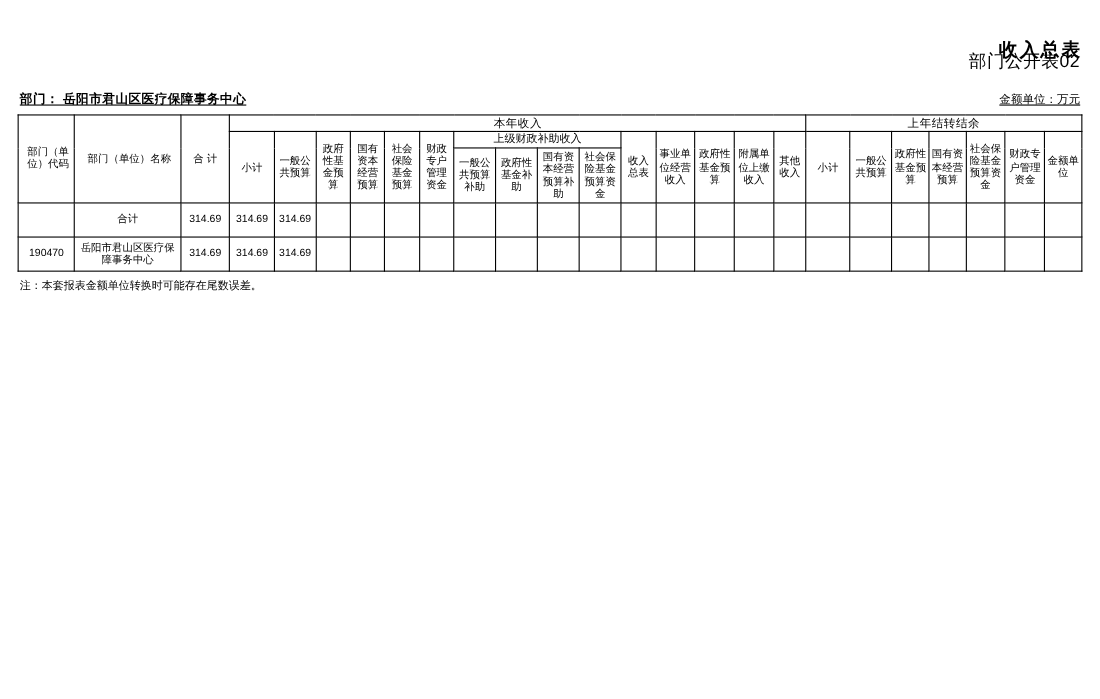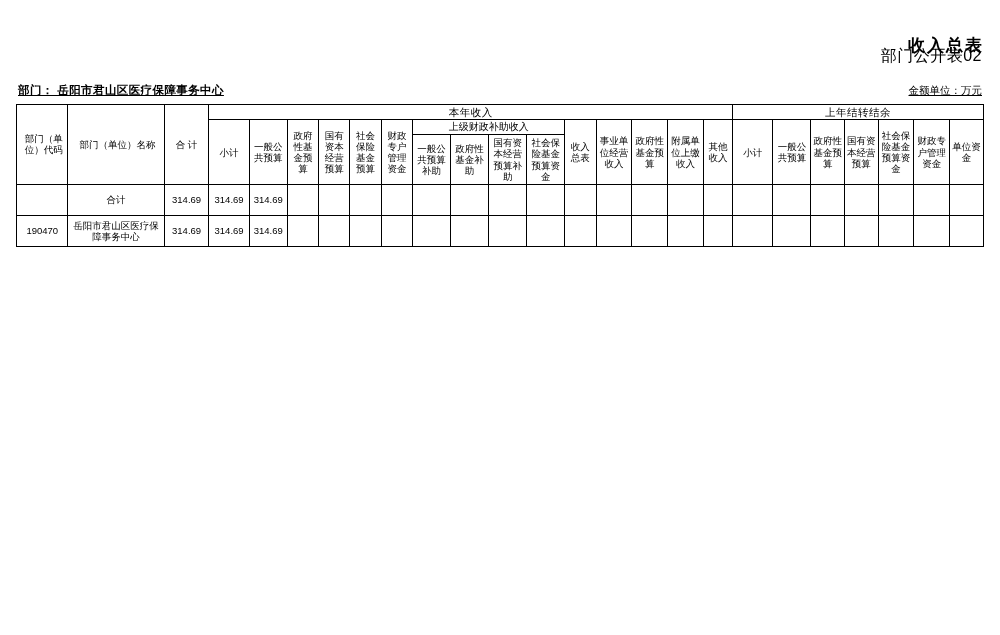--- a/index.html
+++ b/index.html
@@ -173,21 +173,21 @@
         <th rowspan="3" class="vcol">事业单位经营收入</th>
         <th rowspan="3" class="vcol">政府性基金预算</th>
         <th rowspan="3" class="vcol">附属单位上缴收入</th>
         <th rowspan="3" class="vcol">其他收入</th>
         <th rowspan="3" class="vcol">小计</th>
         <th rowspan="3" class="vcol">一般公共预算</th>
         <th rowspan="3" class="vcol">政府性基金预算</th>
         <th rowspan="3" class="vcol">国有资本经营预算</th>
         <th rowspan="3" class="vcol">社会保险基金预算资金</th>
         <th rowspan="3" class="vcol">财政专户管理资金</th>
-        <th rowspan="3" class="vcol">单位资金</th>
+        <th rowspan="3" class="vcol">金额单位</th>
       </tr>
       <tr>
         <th rowspan="2" class="vcol">一般公共预算补助</th>
         <th rowspan="2" class="vcol">政府性基金补助</th>
         <th rowspan="2" class="vcol">国有资本经营预算补助</th>
         <th rowspan="2" class="vcol">社会保险基金预算资金</th>
       </tr>
       <tr></tr>
     </thead>
     <tbody>
@@ -241,14 +241,15 @@
         <td class="num"></td>
         <td class="num"></td>
         <td class="num"></td>
         <td class="num"></td>
         <td class="num"></td>
         <td class="num"></td>
       </tr>
     </tbody>
   </table>
 
+  <div class="note">注：本套报表金额单位转换时可能存在尾数误差。</div>
 
 </div>
 
 </body></html>

